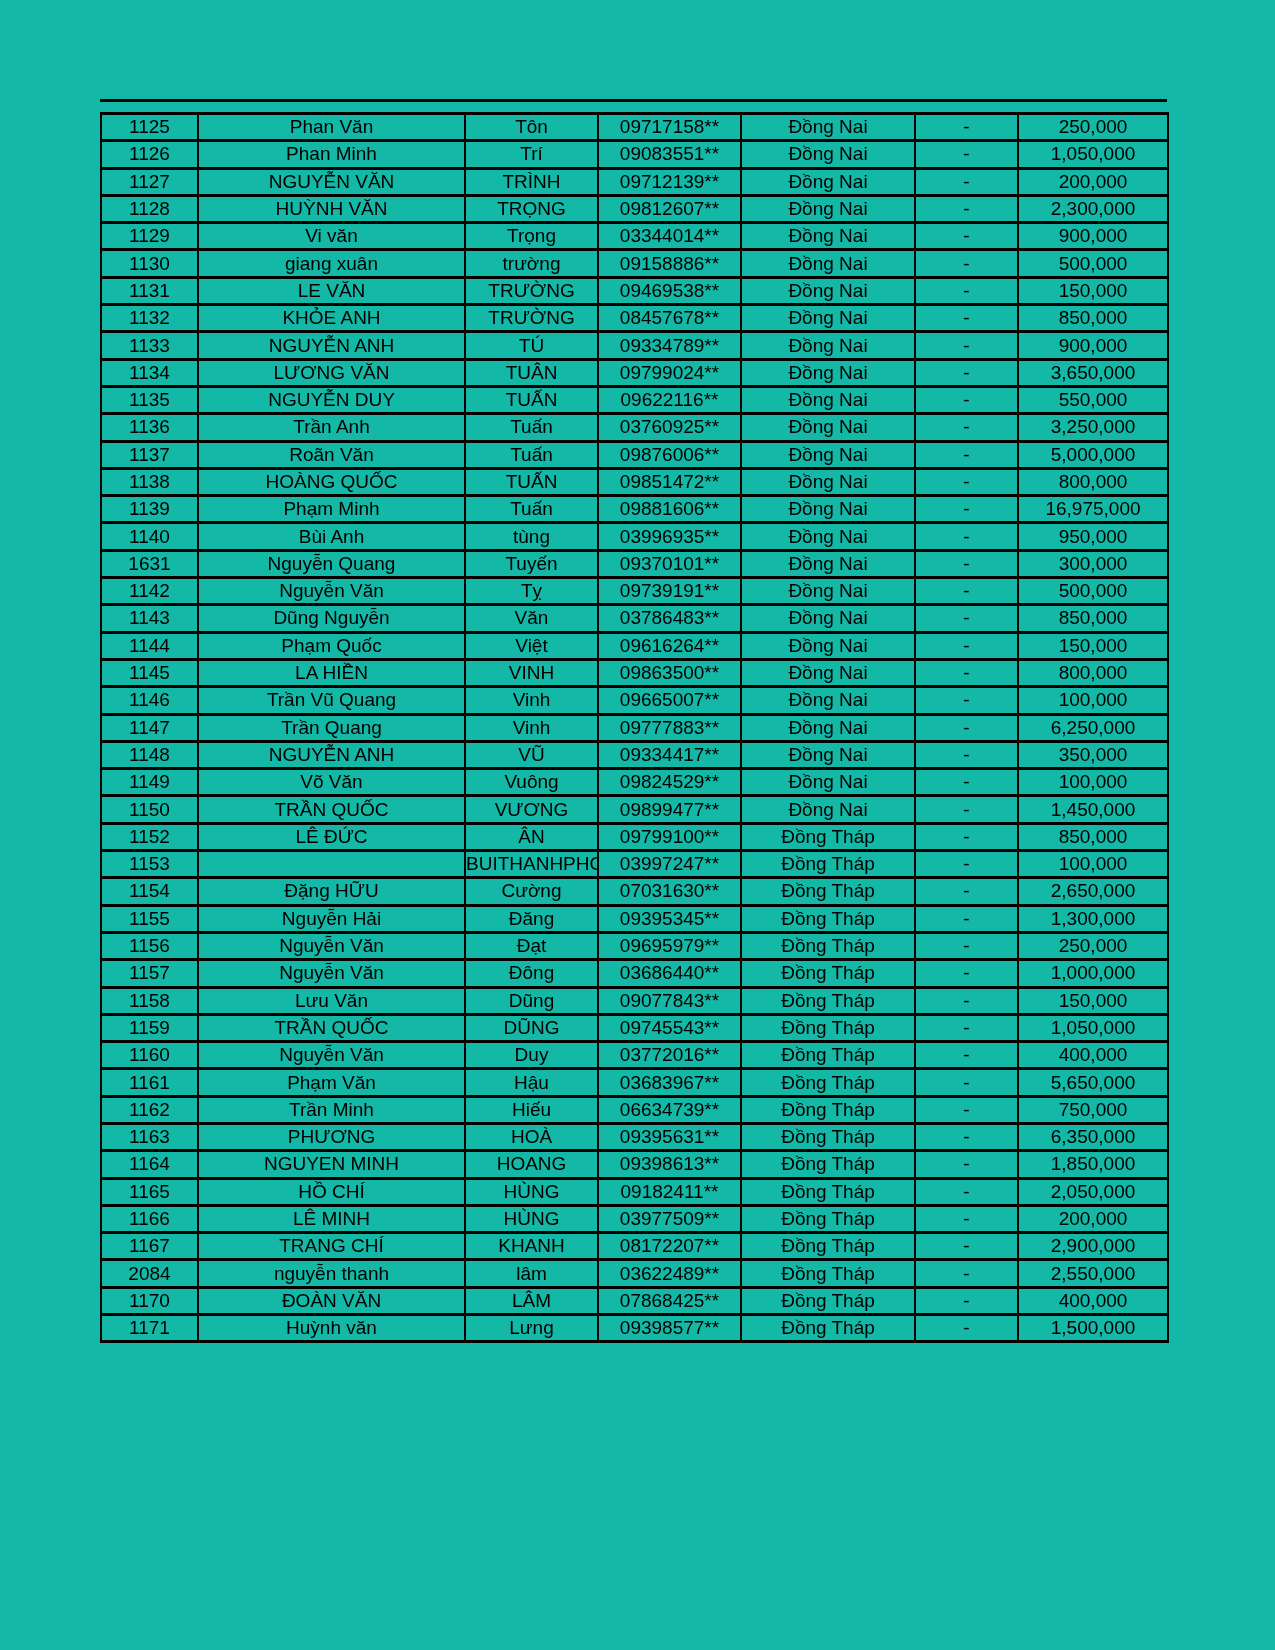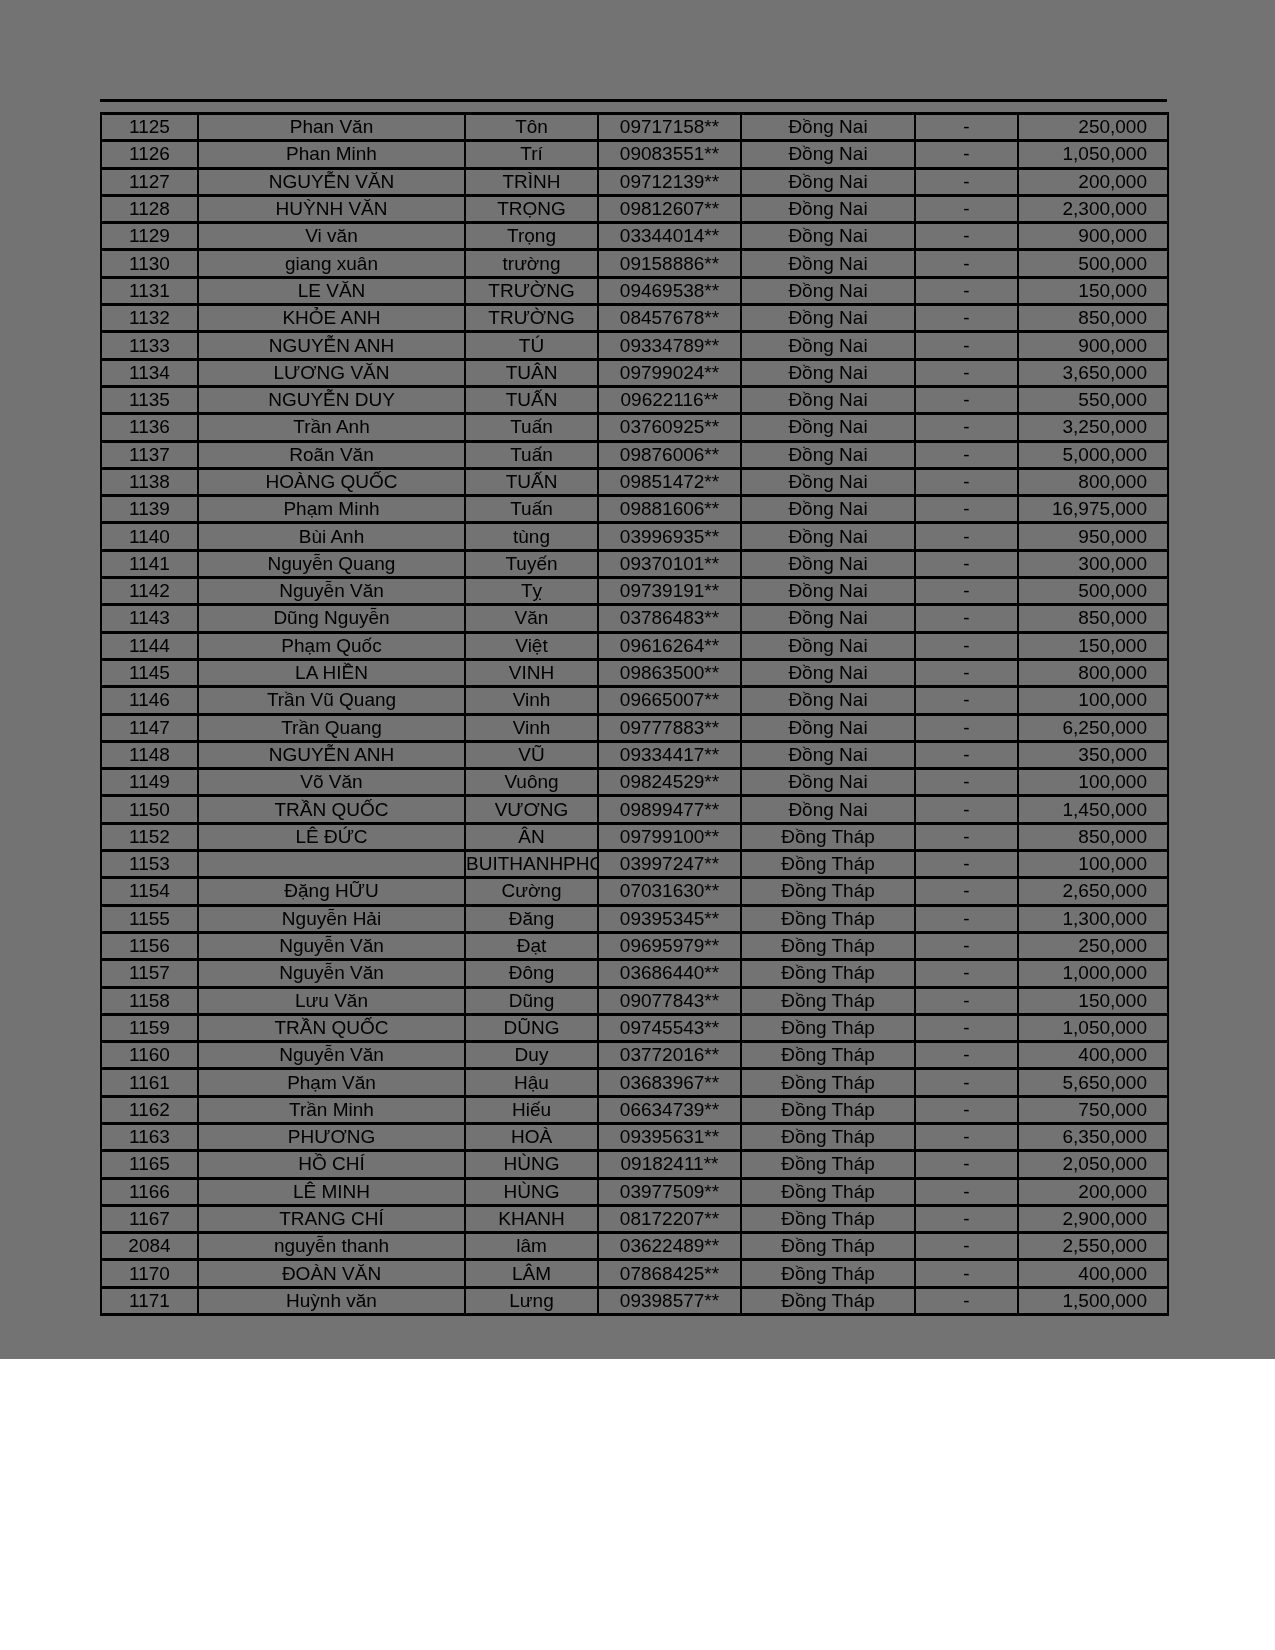--- a/index.html
+++ b/index.html
@@ -4,22 +4,22 @@
 <style>
   html, body {
     margin: 0;
     padding: 0;
     background: #ffffff;
     font-family: "Liberation Sans", sans-serif;
   }
   .page {
     position: relative;
     width: 1275px;
-    height: 1359px;
-    background: #737373;
+    height: 1650px;
+    background: #14b8a6;
     overflow: hidden;
   }
   .partial-row-border {
     position: absolute;
     left: 100px;
     top: 99px;
     width: 1067px;
     height: 3px;
     background: #000000;
   }
@@ -46,22 +46,21 @@
     overflow: hidden;
   }
   table.data-table col.c-id       { width: 97px;  }
   table.data-table col.c-first    { width: 267px; }
   table.data-table col.c-last     { width: 133px; }
   table.data-table col.c-phone    { width: 143px; }
   table.data-table col.c-province { width: 174px; }
   table.data-table col.c-dash     { width: 103px; }
   table.data-table col.c-amount   { width: 150px; }
   table.data-table td.cell-amount {
-    text-align: right;
-    padding-right: 20px;
+    padding-right: 0;
   }
 </style>
 </head>
 <body>
 
 <div class="page">
   <div class="partial-row-border"></div>
   <table class="data-table">
     <colgroup>
       <col class="c-id">
@@ -211,21 +210,21 @@
         <tr>
           <td class="cell-id">1140</td>
           <td class="cell-first_name">Bùi Anh</td>
           <td class="cell-last_name">tùng</td>
           <td class="cell-phone">03996935**</td>
           <td class="cell-province">Đồng Nai</td>
           <td class="cell-dash">-</td>
           <td class="cell-amount">950,000</td>
         </tr>
         <tr>
-          <td class="cell-id">1141</td>
+          <td class="cell-id">1631</td>
           <td class="cell-first_name">Nguyễn Quang</td>
           <td class="cell-last_name">Tuyến</td>
           <td class="cell-phone">09370101**</td>
           <td class="cell-province">Đồng Nai</td>
           <td class="cell-dash">-</td>
           <td class="cell-amount">300,000</td>
         </tr>
         <tr>
           <td class="cell-id">1142</td>
           <td class="cell-first_name">Nguyễn Văn</td>
@@ -407,20 +406,29 @@
           <td class="cell-amount">750,000</td>
         </tr>
         <tr>
           <td class="cell-id">1163</td>
           <td class="cell-first_name">PHƯƠNG</td>
           <td class="cell-last_name">HOÀ</td>
           <td class="cell-phone">09395631**</td>
           <td class="cell-province">Đồng Tháp</td>
           <td class="cell-dash">-</td>
           <td class="cell-amount">6,350,000</td>
+        </tr>
+        <tr>
+          <td class="cell-id">1164</td>
+          <td class="cell-first_name">NGUYEN MINH</td>
+          <td class="cell-last_name">HOANG</td>
+          <td class="cell-phone">09398613**</td>
+          <td class="cell-province">Đồng Tháp</td>
+          <td class="cell-dash">-</td>
+          <td class="cell-amount">1,850,000</td>
         </tr>
         <tr>
           <td class="cell-id">1165</td>
           <td class="cell-first_name">HỒ CHÍ</td>
           <td class="cell-last_name">HÙNG</td>
           <td class="cell-phone">09182411**</td>
           <td class="cell-province">Đồng Tháp</td>
           <td class="cell-dash">-</td>
           <td class="cell-amount">2,050,000</td>
         </tr>

